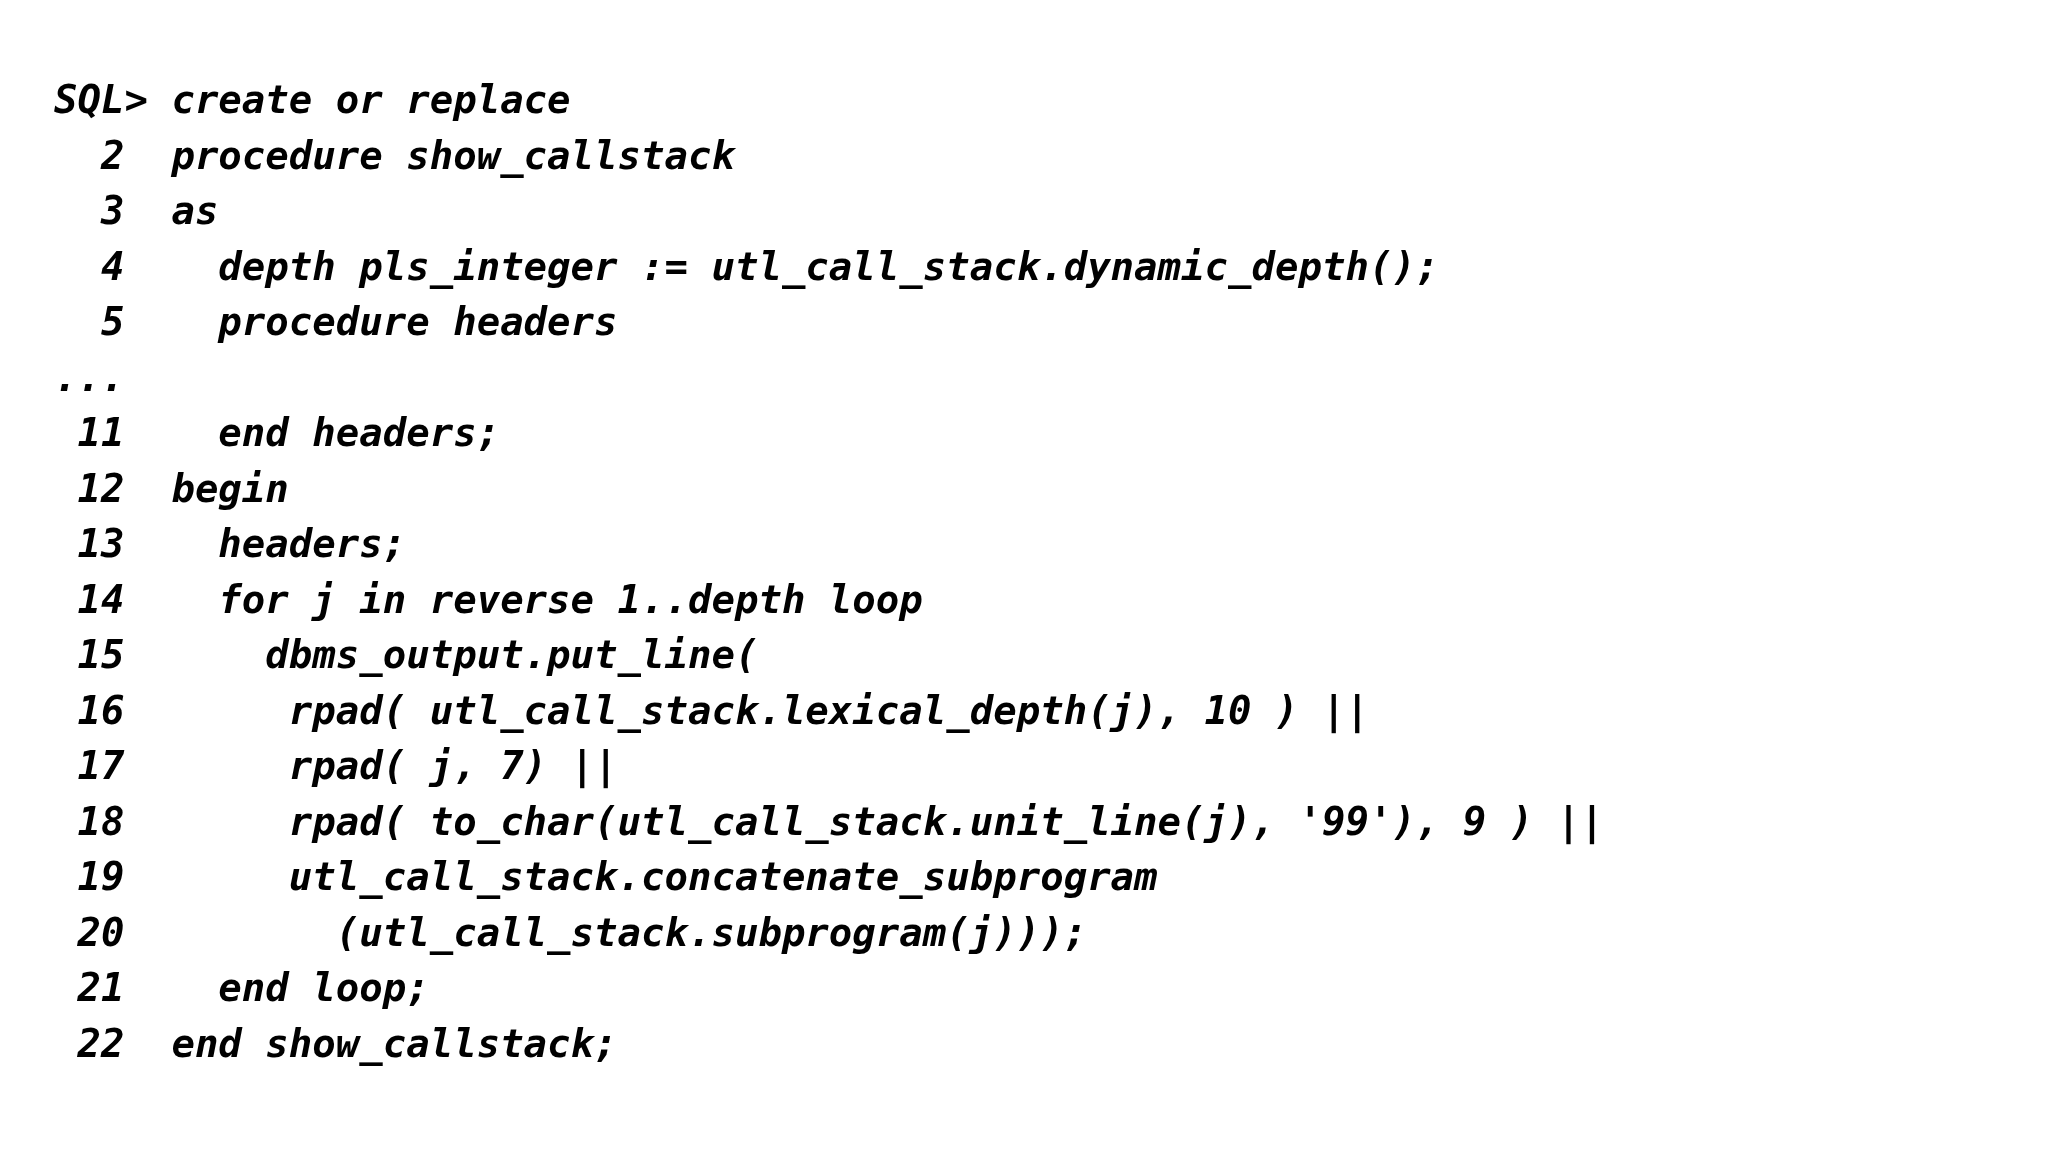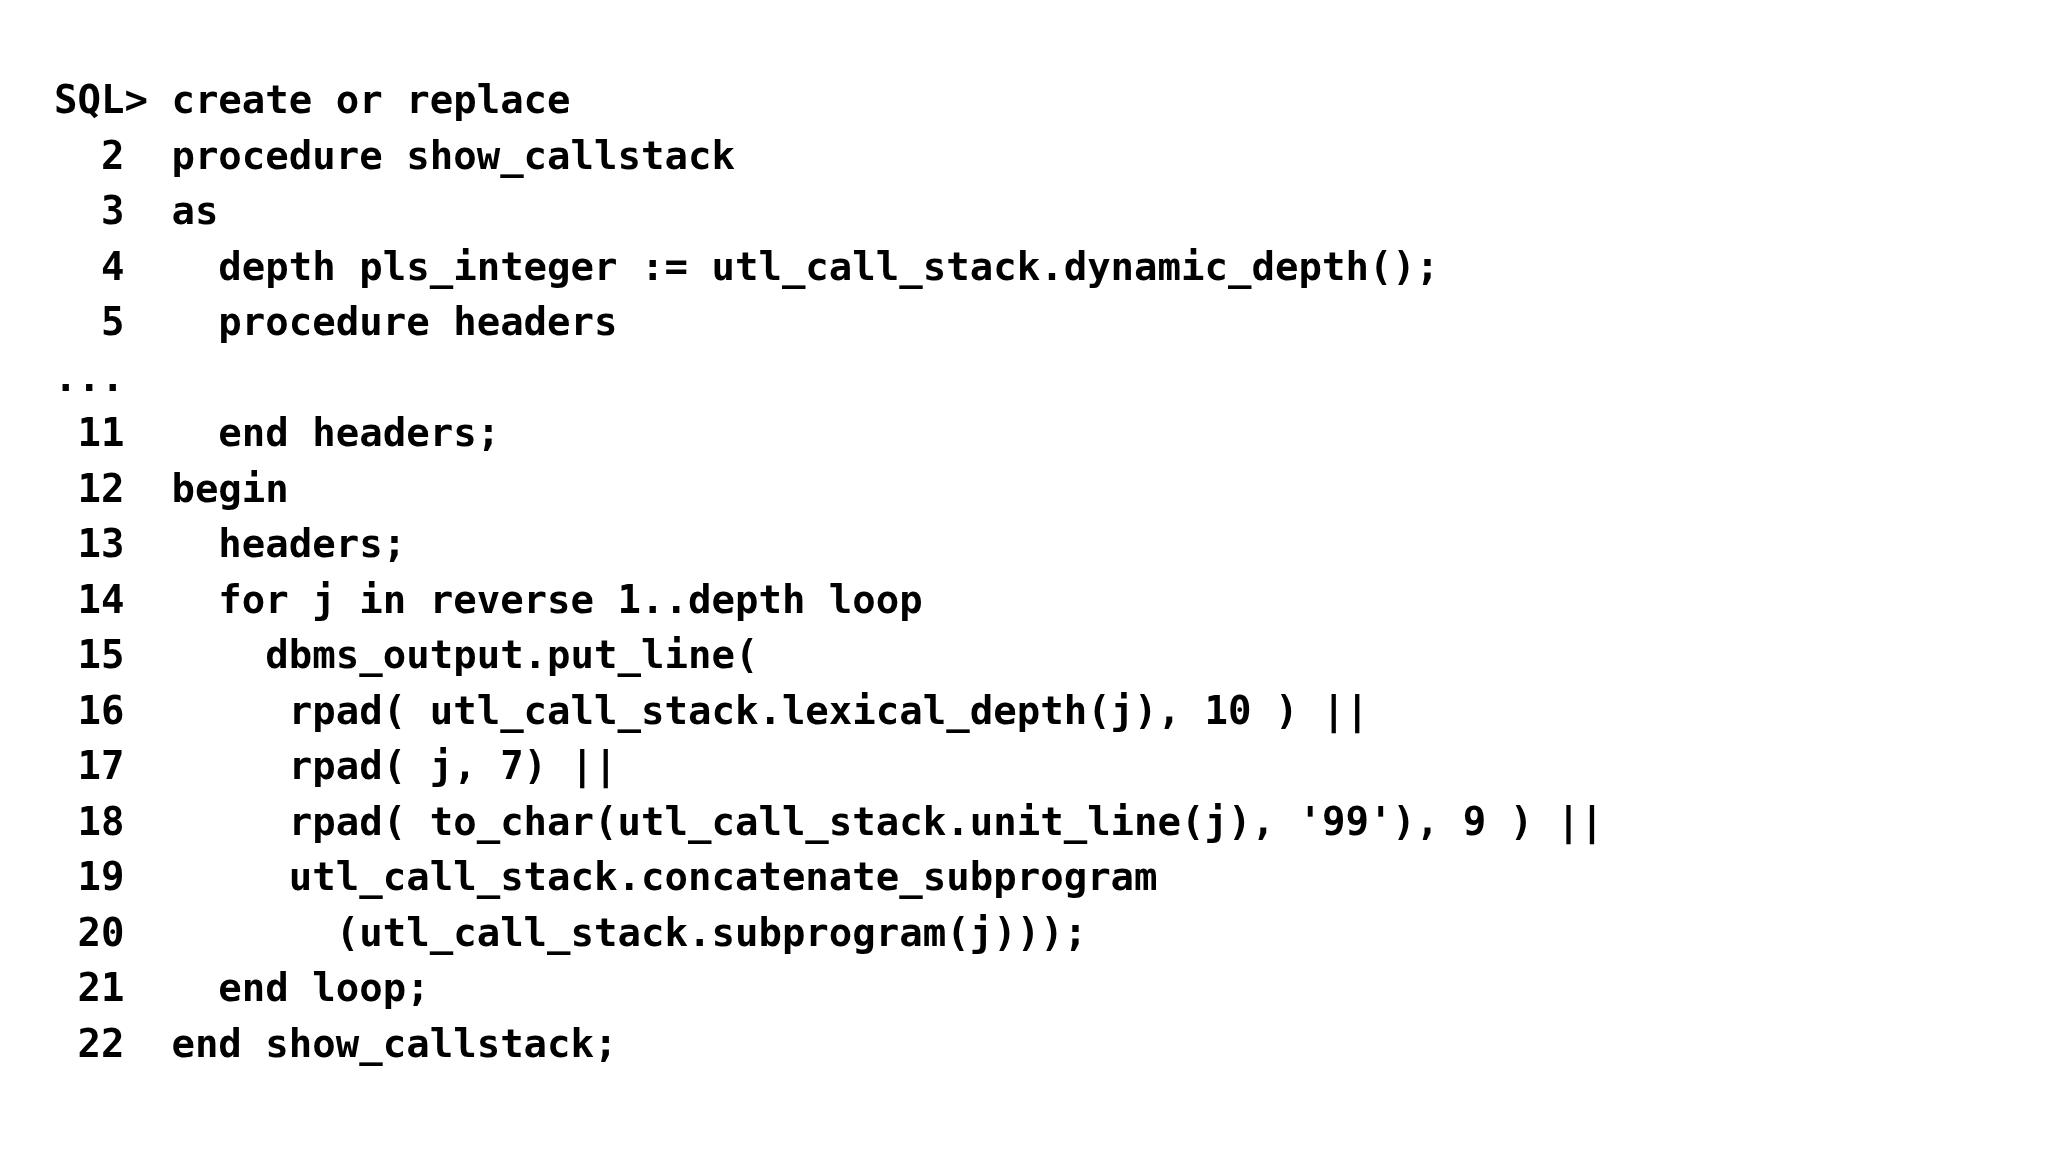--- a/index.html
+++ b/index.html
@@ -16,20 +16,21 @@
   }
   #terminal {
     position: absolute;
     left: 0;
     top: 0;
     width: 2048px;
     height: 1152px;
     background: #ffffff;
     box-sizing: border-box;
     padding: 72px 0 0 54px;
+    font-style: italic;
   }
   .code-block {
     margin: 0;
     padding: 0;
     font-family: "DejaVu Sans Mono", "Liberation Mono", monospace;
     font-size: 39px;
     font-weight: bold;
     line-height: 55.5px;
     letter-spacing: 0px;
     color: #000000;

